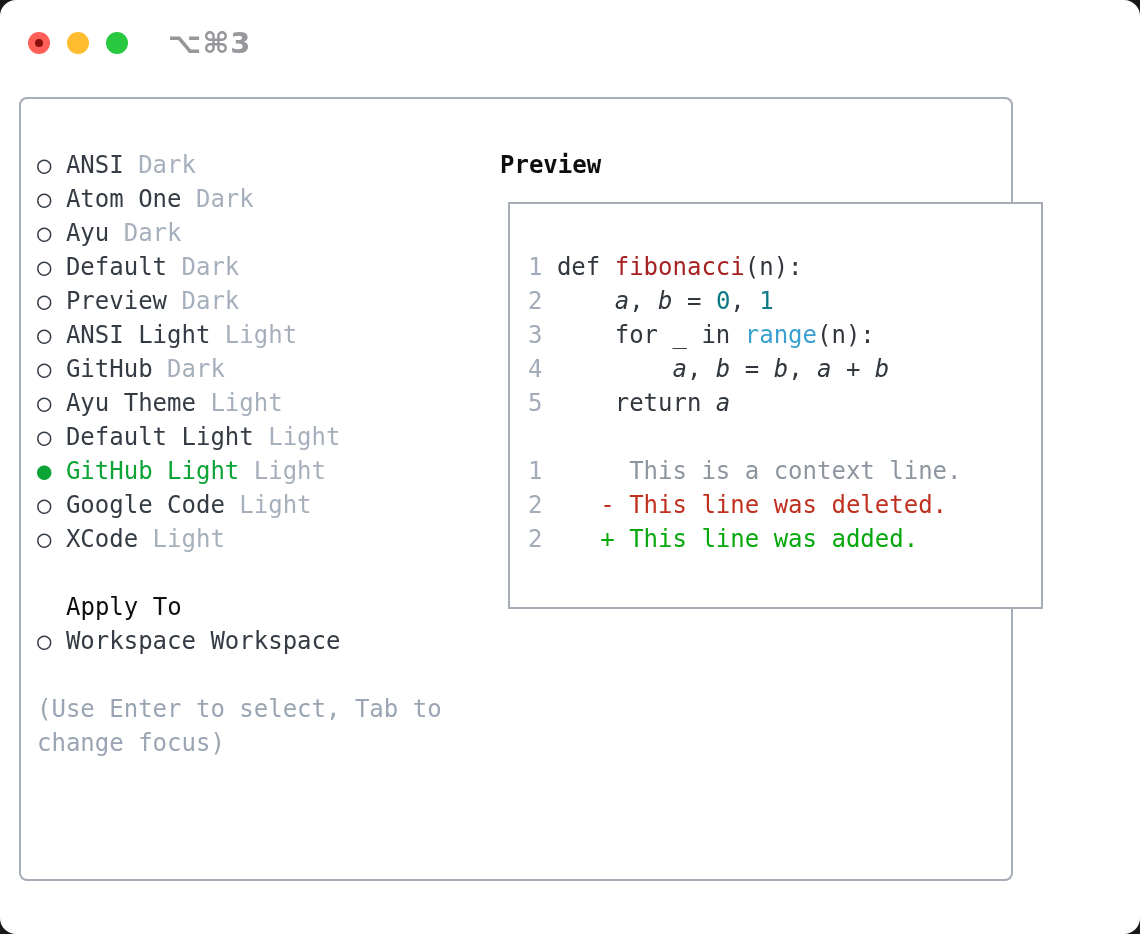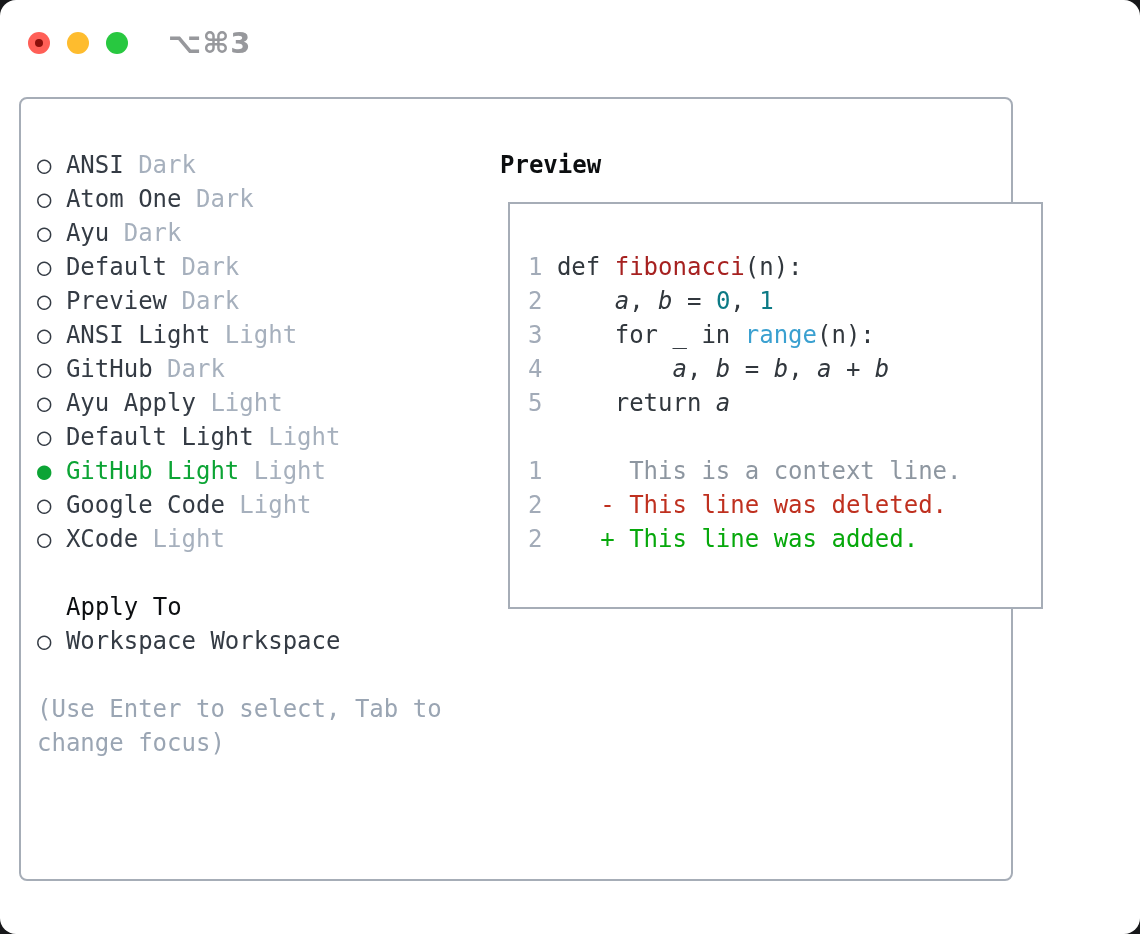--- a/index.html
+++ b/index.html
@@ -67,21 +67,21 @@
   <div class="panel">
     <div class="left-col">
       <div id="theme-list">
           <div class="row"><span class="bullet">○</span><span> </span><span class="name">ANSI</span><span> </span><span class="variant">Dark</span></div>
           <div class="row"><span class="bullet">○</span><span> </span><span class="name">Atom One</span><span> </span><span class="variant">Dark</span></div>
           <div class="row"><span class="bullet">○</span><span> </span><span class="name">Ayu</span><span> </span><span class="variant">Dark</span></div>
           <div class="row"><span class="bullet">○</span><span> </span><span class="name">Default</span><span> </span><span class="variant">Dark</span></div>
           <div class="row"><span class="bullet">○</span><span> </span><span class="name">Preview</span><span> </span><span class="variant">Dark</span></div>
           <div class="row"><span class="bullet">○</span><span> </span><span class="name">ANSI Light</span><span> </span><span class="variant">Light</span></div>
           <div class="row"><span class="bullet">○</span><span> </span><span class="name">GitHub</span><span> </span><span class="variant">Dark</span></div>
-          <div class="row"><span class="bullet">○</span><span> </span><span class="name">Ayu Apply</span><span> </span><span class="variant">Light</span></div>
+          <div class="row"><span class="bullet">○</span><span> </span><span class="name">Ayu Theme</span><span> </span><span class="variant">Light</span></div>
           <div class="row"><span class="bullet">○</span><span> </span><span class="name">Default Light</span><span> </span><span class="variant">Light</span></div>
           <div class="row"><span class="bullet sel">●</span><span> </span><span class="name sel">GitHub Light</span><span> </span><span class="variant">Light</span></div>
           <div class="row"><span class="bullet">○</span><span> </span><span class="name">Google Code</span><span> </span><span class="variant">Light</span></div>
           <div class="row"><span class="bullet">○</span><span> </span><span class="name">XCode</span><span> </span><span class="variant">Light</span></div>
         </div>
       <div class="row"></div>
       <div class="row subhead">Apply To</div>
       <div id="apply-list">
           <div class="row"><span class="bullet">○</span><span> </span><span class="name">Workspace Workspace</span></div>
         </div>

